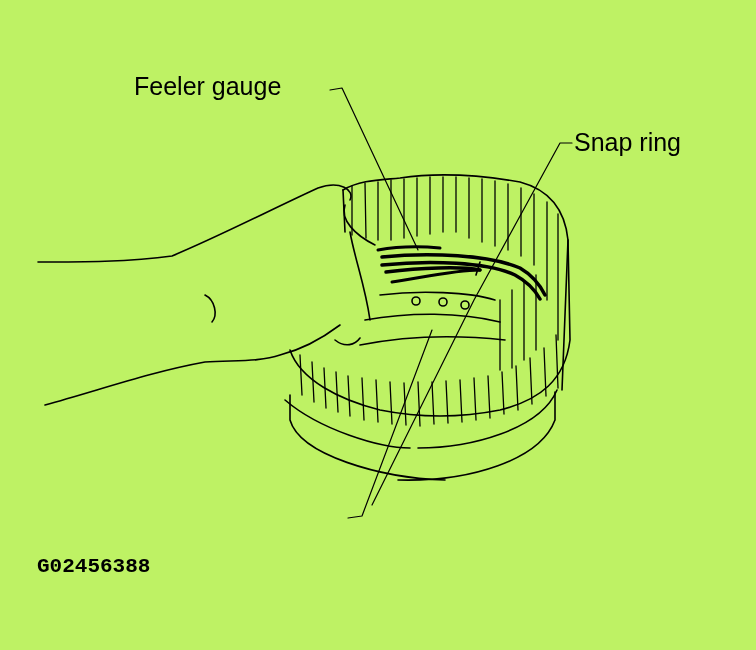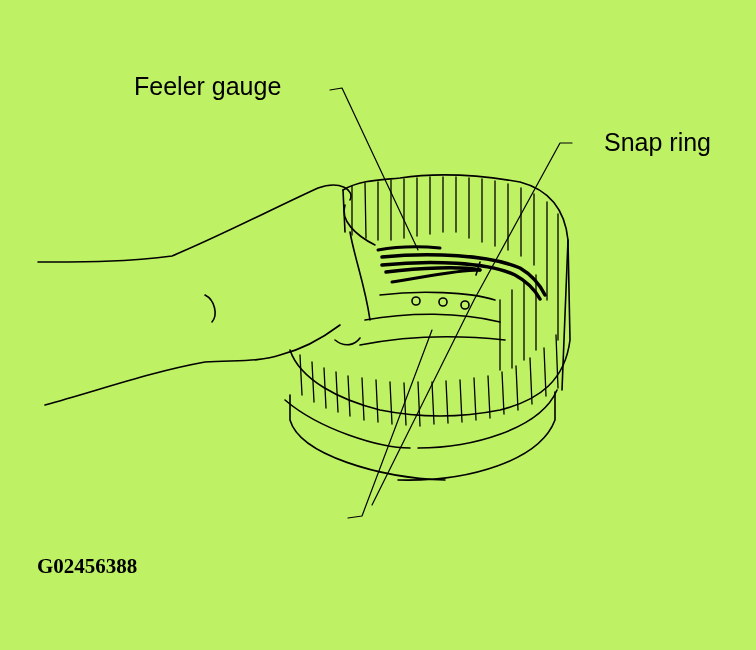--- a/index.html
+++ b/index.html
@@ -1,19 +1,19 @@
 <!DOCTYPE html>
 <html><head>
 <meta charset="utf-8">
 <style>
   html, body { margin:0; padding:0; background:#ffffff; }
   #stage { position:relative; width:756px; height:650px; background:#bef264; overflow:hidden; }
   svg { position:absolute; left:0; top:0; }
   .lbl { position:absolute; font-family:"Liberation Sans", sans-serif; color:#000; font-size:25px; line-height:1; white-space:nowrap; }
-  .fig { position:absolute; font-family:Liberation Serif, serif; color:#000; font-size:21px; font-weight:bold; line-height:1; }
+  .fig { position:absolute; font-family:Liberation Mono, monospace; color:#000; font-size:21px; font-weight:bold; line-height:1; }
 </style>
 </head>
 <body>
 
 <div id="stage">
   <svg width="756" height="650" viewBox="0 0 756 650">
     <g fill="none" stroke="#000" stroke-width="1.6" stroke-linecap="round" stroke-linejoin="round">
 
       <g>
         <path d="M290 395 L290 420 C300 455 380 478 445 480"></path>
@@ -104,15 +104,15 @@
 
       <g stroke-width="1.2">
         <path d="M330 90 L342 88 L418 250"></path>
         <path d="M572 143 L560 143 L474 300 L372 505"></path>
         <path d="M348 518 L362 516 L432 330"></path>
       </g>
     </g>
   </svg>
 
   <div class="lbl" style="left:134px; top:74px;">Feeler gauge</div>
-  <div class="lbl" style="left:604px; top:130px;">Snap ring</div>
+  <div class="lbl" style="left:574px; top:130px;">Snap ring</div>
   <div class="fig" style="left:37px; top:556px;">G02456388</div>
 </div>
 
 </body></html>

